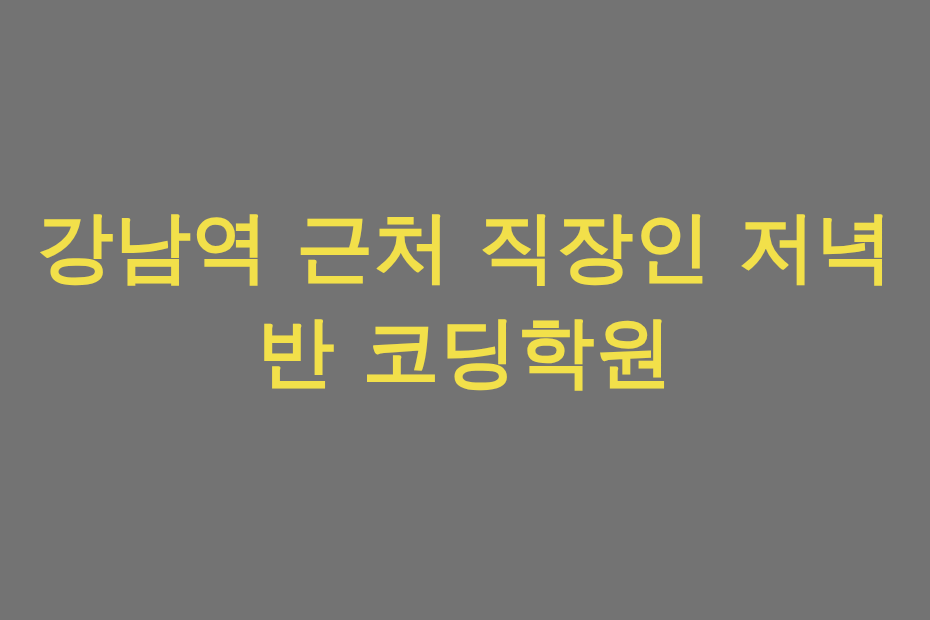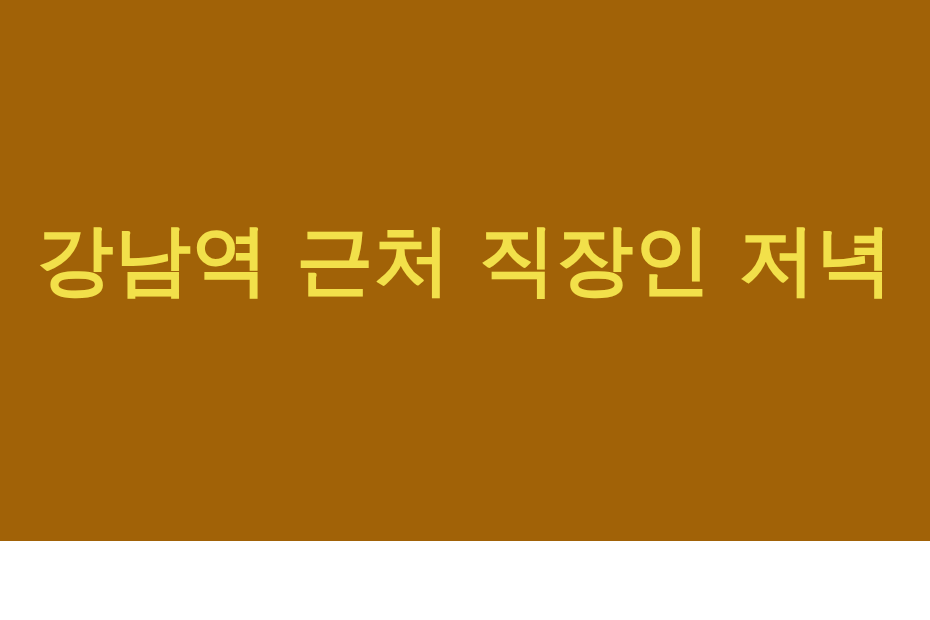--- a/index.html
+++ b/index.html
@@ -11,26 +11,26 @@
   body {
     width: 930px;
     height: 620px;
     overflow: hidden;
     font-family: "DejaVu Sans", "Liberation Sans", sans-serif;
   }
 
   #title-card {
     position: relative;
     width: 930px;
-    height: 541px;
+    height: 620px;
     box-sizing: border-box;
     display: flex;
     align-items: center;
     justify-content: center;
-    background: #a16207;
+    background: #737373;
   }
 
   #headline-block {
     width: 100%;
     text-align: center;
     
     transform: translateY(-11px);
   }
 
   .headline-line {
@@ -47,16 +47,17 @@
 </style>
 </head>
 <body>
 
 <div id="title-card">
 
   <div id="headline-block">
 
     <span class="headline-line">강남역 근처 직장인 저녁</span>
 
+    <span class="headline-line">반 코딩학원</span>
 
   </div>
 
 </div>
 
 </body></html>

